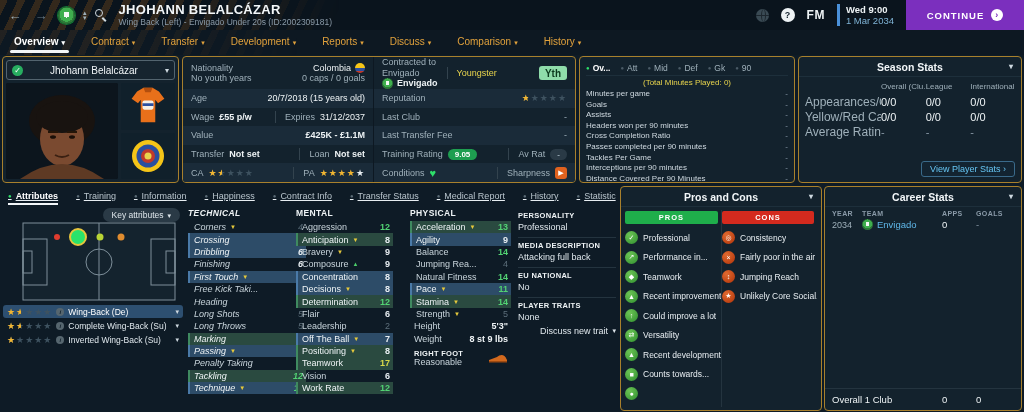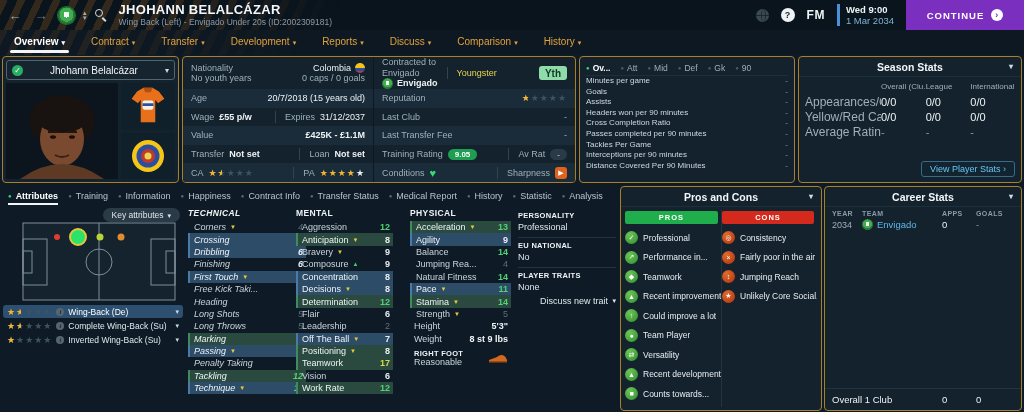--- a/index.html
+++ b/index.html
@@ -98,21 +98,21 @@
   #p-season { left:798px; top:56px; width:224px; height:127px; }
   .panelhead { height:20px; display:flex; align-items:center; justify-content:center; font-size:10.5px; font-weight:bold; color:#f2f6f8; position:relative; border-bottom:1px solid #1d2f3b; cursor:pointer; }
   .panelhead .chev { position:absolute; right:8px; font-size:8px; color:#cfd9e0; }
   .sgrid { display:grid; grid-template-columns:76px 1fr 1fr 1fr; align-items:center; padding:2px 6px 0; row-gap:1px; }
   .shead { font-size:8px; color:#9fb0ba; padding:3px 0; white-space:nowrap; overflow:hidden; }
   .slabel { font-size:12px; color:#9fb0ba; white-space:nowrap; overflow:hidden; }
   .sval { font-size:11px; color:#eef3f5; }
   .sval.dim { color:#8a9aa8; }
   .viewstats { position:absolute; right:6px; bottom:5px; border:1px solid #3a6a8a; border-radius:3px; padding:2px 8px; font-size:9px; color:#66c4f2; cursor:pointer; background:rgba(20,40,56,.4); }
   
-  .subtabs { position:absolute; left:0; top:186px; width:1024px; height:19px; display:flex; align-items:center; gap:10px; padding-left:8px; background:#0e1b26; }
+  .subtabs { position:absolute; left:0; top:186px; width:1024px; height:19px; display:flex; align-items:center; gap:18px; padding-left:8px; background:#0e1b26;text-decoration:underline; }
   .subtab { position:relative; font-size:9px; color:#b8c4cc; display:flex; align-items:center; gap:4px; cursor:pointer; height:100%; }
   .subtab .dot { font-size:6px; color:#5a6a75; }
   .subtab.active { color:#fff; font-weight:bold; }
   .subtab.active .dot { color:#2ee06a; }
   .subtab.active::after { content:""; position:absolute; left:0; right:0; bottom:0; height:2px; background:#f2f6f8; }
   
   #col-left { position:absolute; left:0; top:205px; width:186px; height:207px; }
   .keypill { position:absolute; right:6px; top:3px; background:#2a3a46; border-radius:9px; padding:2px 9px; font-size:8.5px; color:#dfe7ec; cursor:pointer; }
   .keypill .chev { font-size:7px; margin-left:4px; }
   .pitchwrap { position:absolute; left:22px; top:17px; }
@@ -393,20 +393,21 @@
         </span>
       <span class="mtab">
           <span class="dot">●</span>
           <span>Gk</span>
         </span>
       <span class="mtab">
           <span class="dot">●</span>
           <span>90</span>
         </span>
     </div>
+    <div class="mtotal">(Total Minutes Played: 0)</div>
     <div class="mrow">
         <span>Minutes per game</span>
         <span class="mv">-</span>
       </div>
     <div class="mrow">
         <span>Goals</span>
         <span class="mv">-</span>
       </div>
     <div class="mrow">
         <span>Assists</span>
@@ -738,20 +739,24 @@
         </svg>
     </div>
   </div>
 
   <div id="col-pers">
     <div class="psec">
       <div class="ptitle">PERSONALITY</div>
       <div class="pval">Professional</div>
     </div>
     <div class="psec">
+      <div class="ptitle">MEDIA DESCRIPTION</div>
+      <div class="pval">Attacking full back</div>
+    </div>
+    <div class="psec">
       <div class="ptitle">EU NATIONAL</div>
       <div class="pval">No</div>
     </div>
     <div class="psec">
       <div class="ptitle">PLAYER TRAITS</div>
       <div class="pval">None</div>
       <div class="traitaction">
         <span>Discuss new trait</span>
         <span class="chev">▾</span>
       </div>
@@ -778,24 +783,20 @@
             <span class="pcico g">◆</span>
             <span class="t">Teamwork</span>
           </div>
         <div class="pcitem">
             <span class="pcico g">▲</span>
             <span class="t">Recent improvement</span>
           </div>
         <div class="pcitem">
             <span class="pcico g">↑</span>
             <span class="t">Could improve a lot</span>
-          </div>
-        <div class="pcitem">
-            <span class="pcico g">●</span>
-            <span class="t">Team Player</span>
           </div>
         <div class="pcitem">
             <span class="pcico g">⇄</span>
             <span class="t">Versatility</span>
           </div>
         <div class="pcitem">
             <span class="pcico g">▲</span>
             <span class="t">Recent development</span>
           </div>
         <div class="pcitem">

